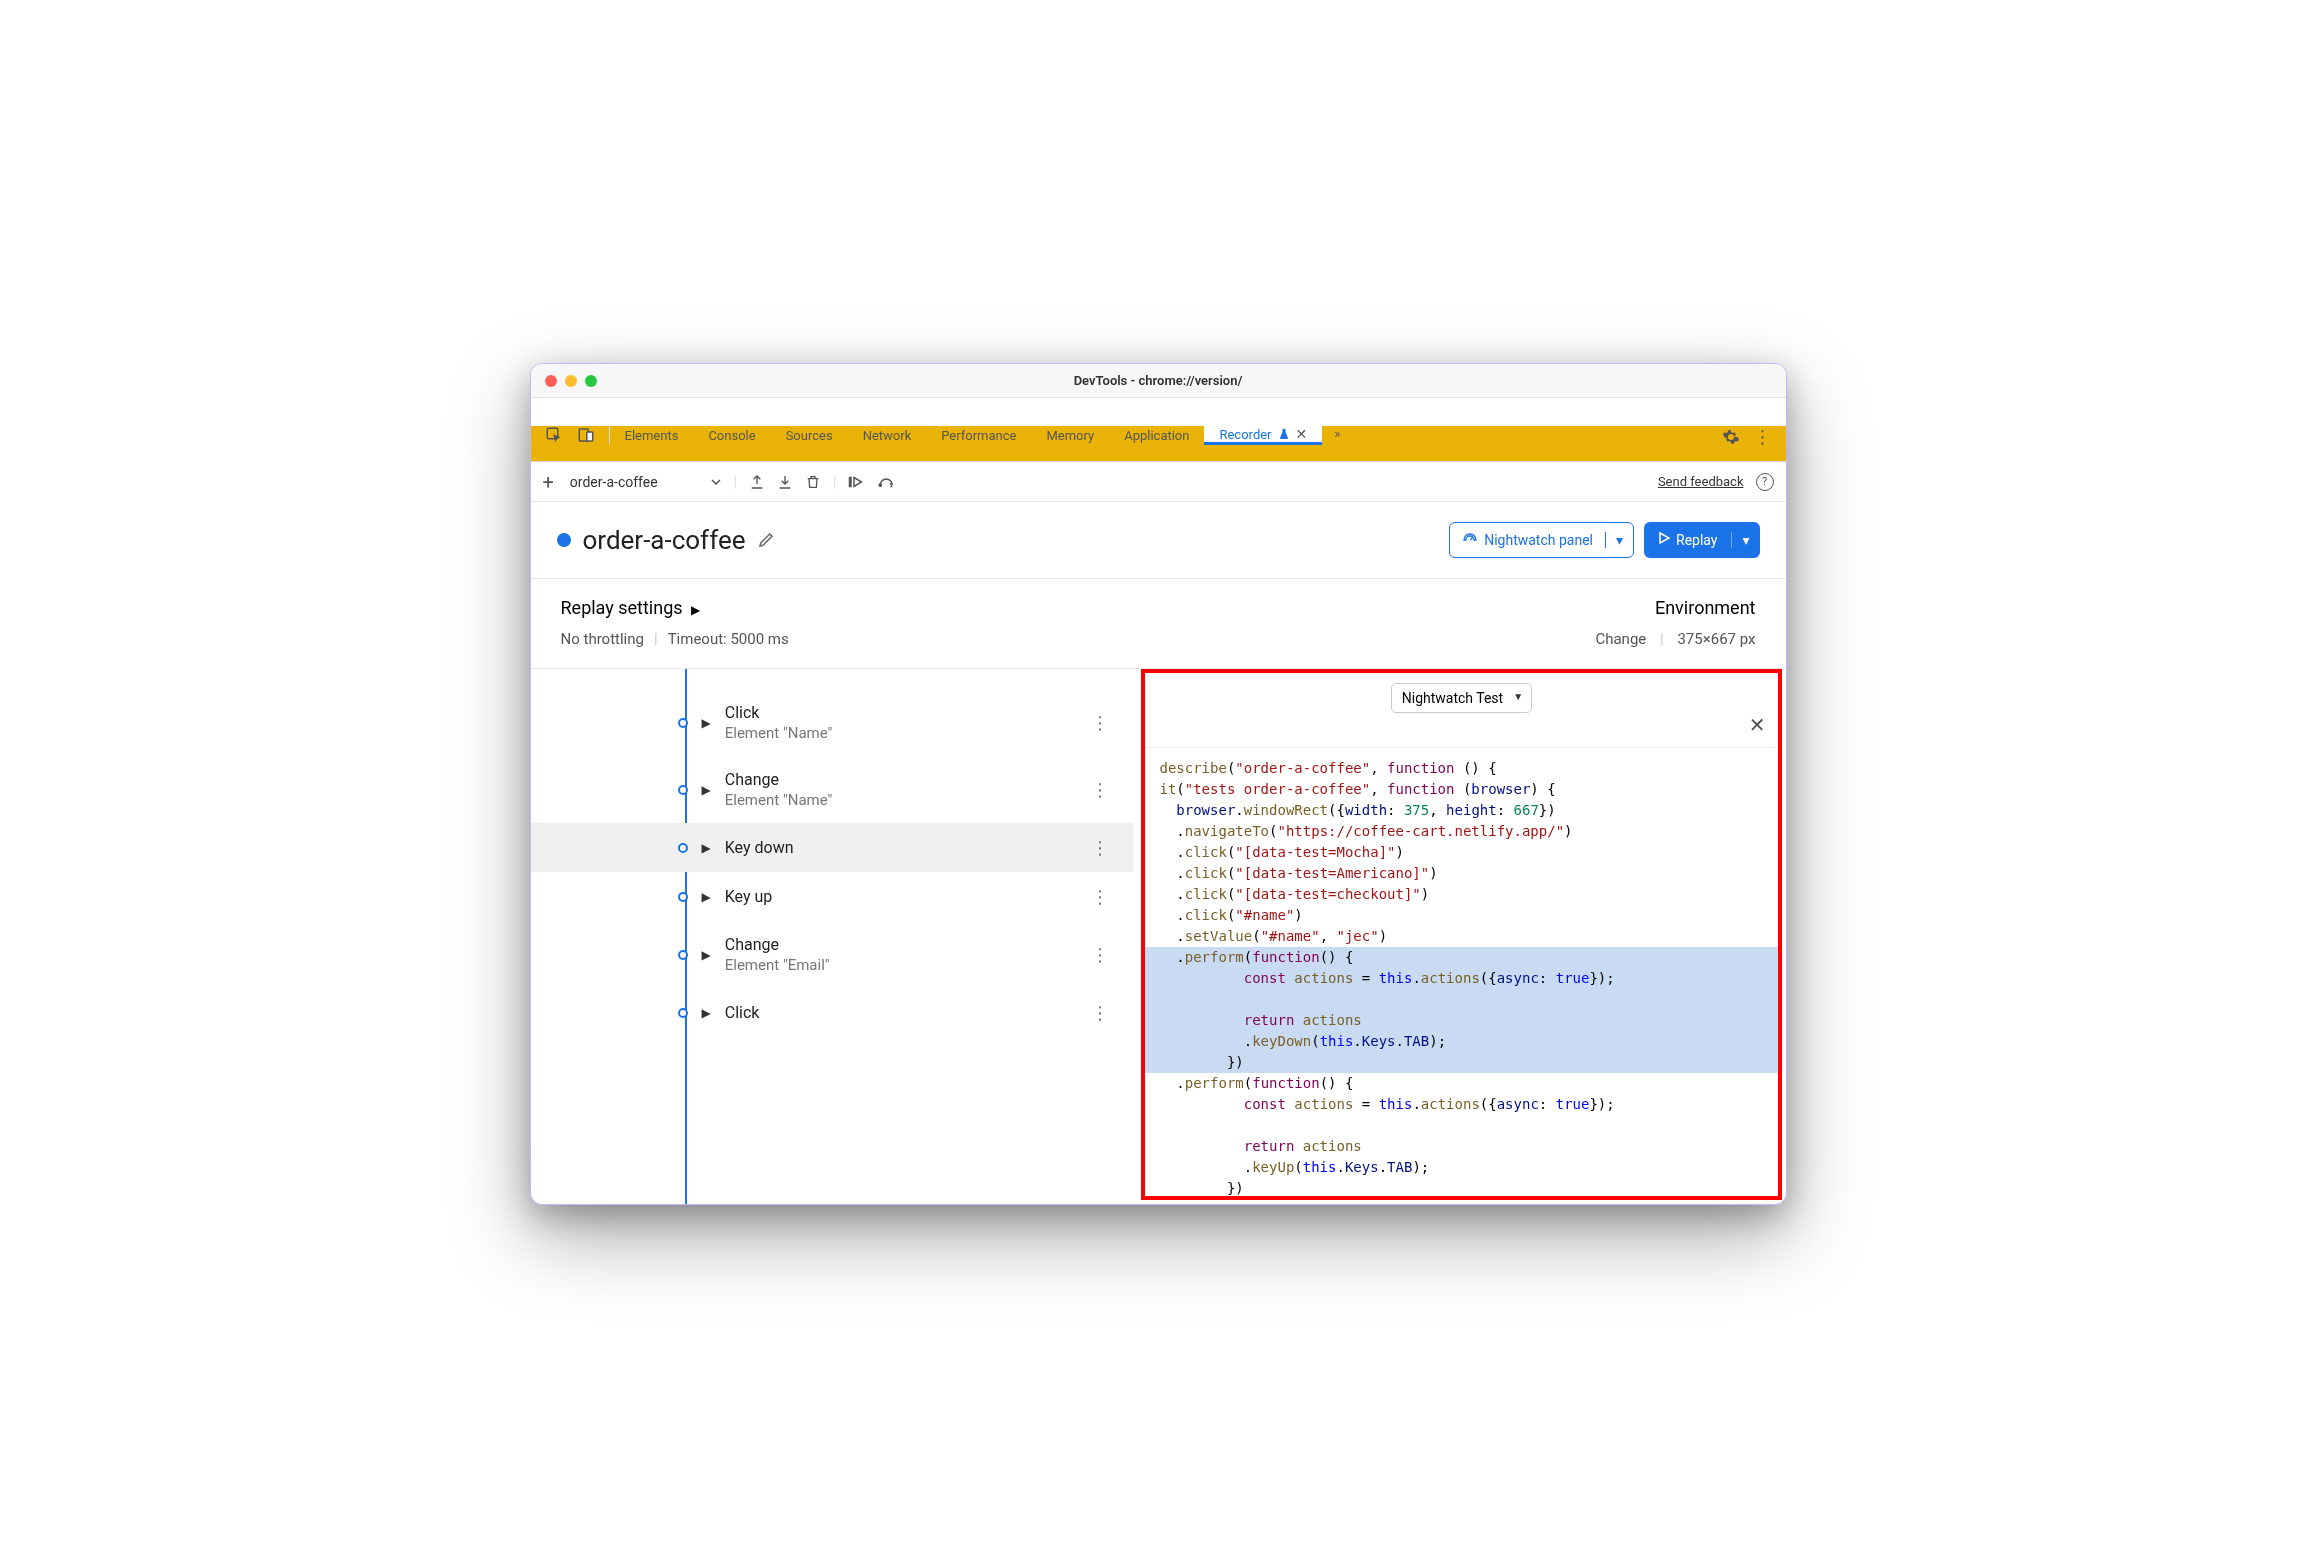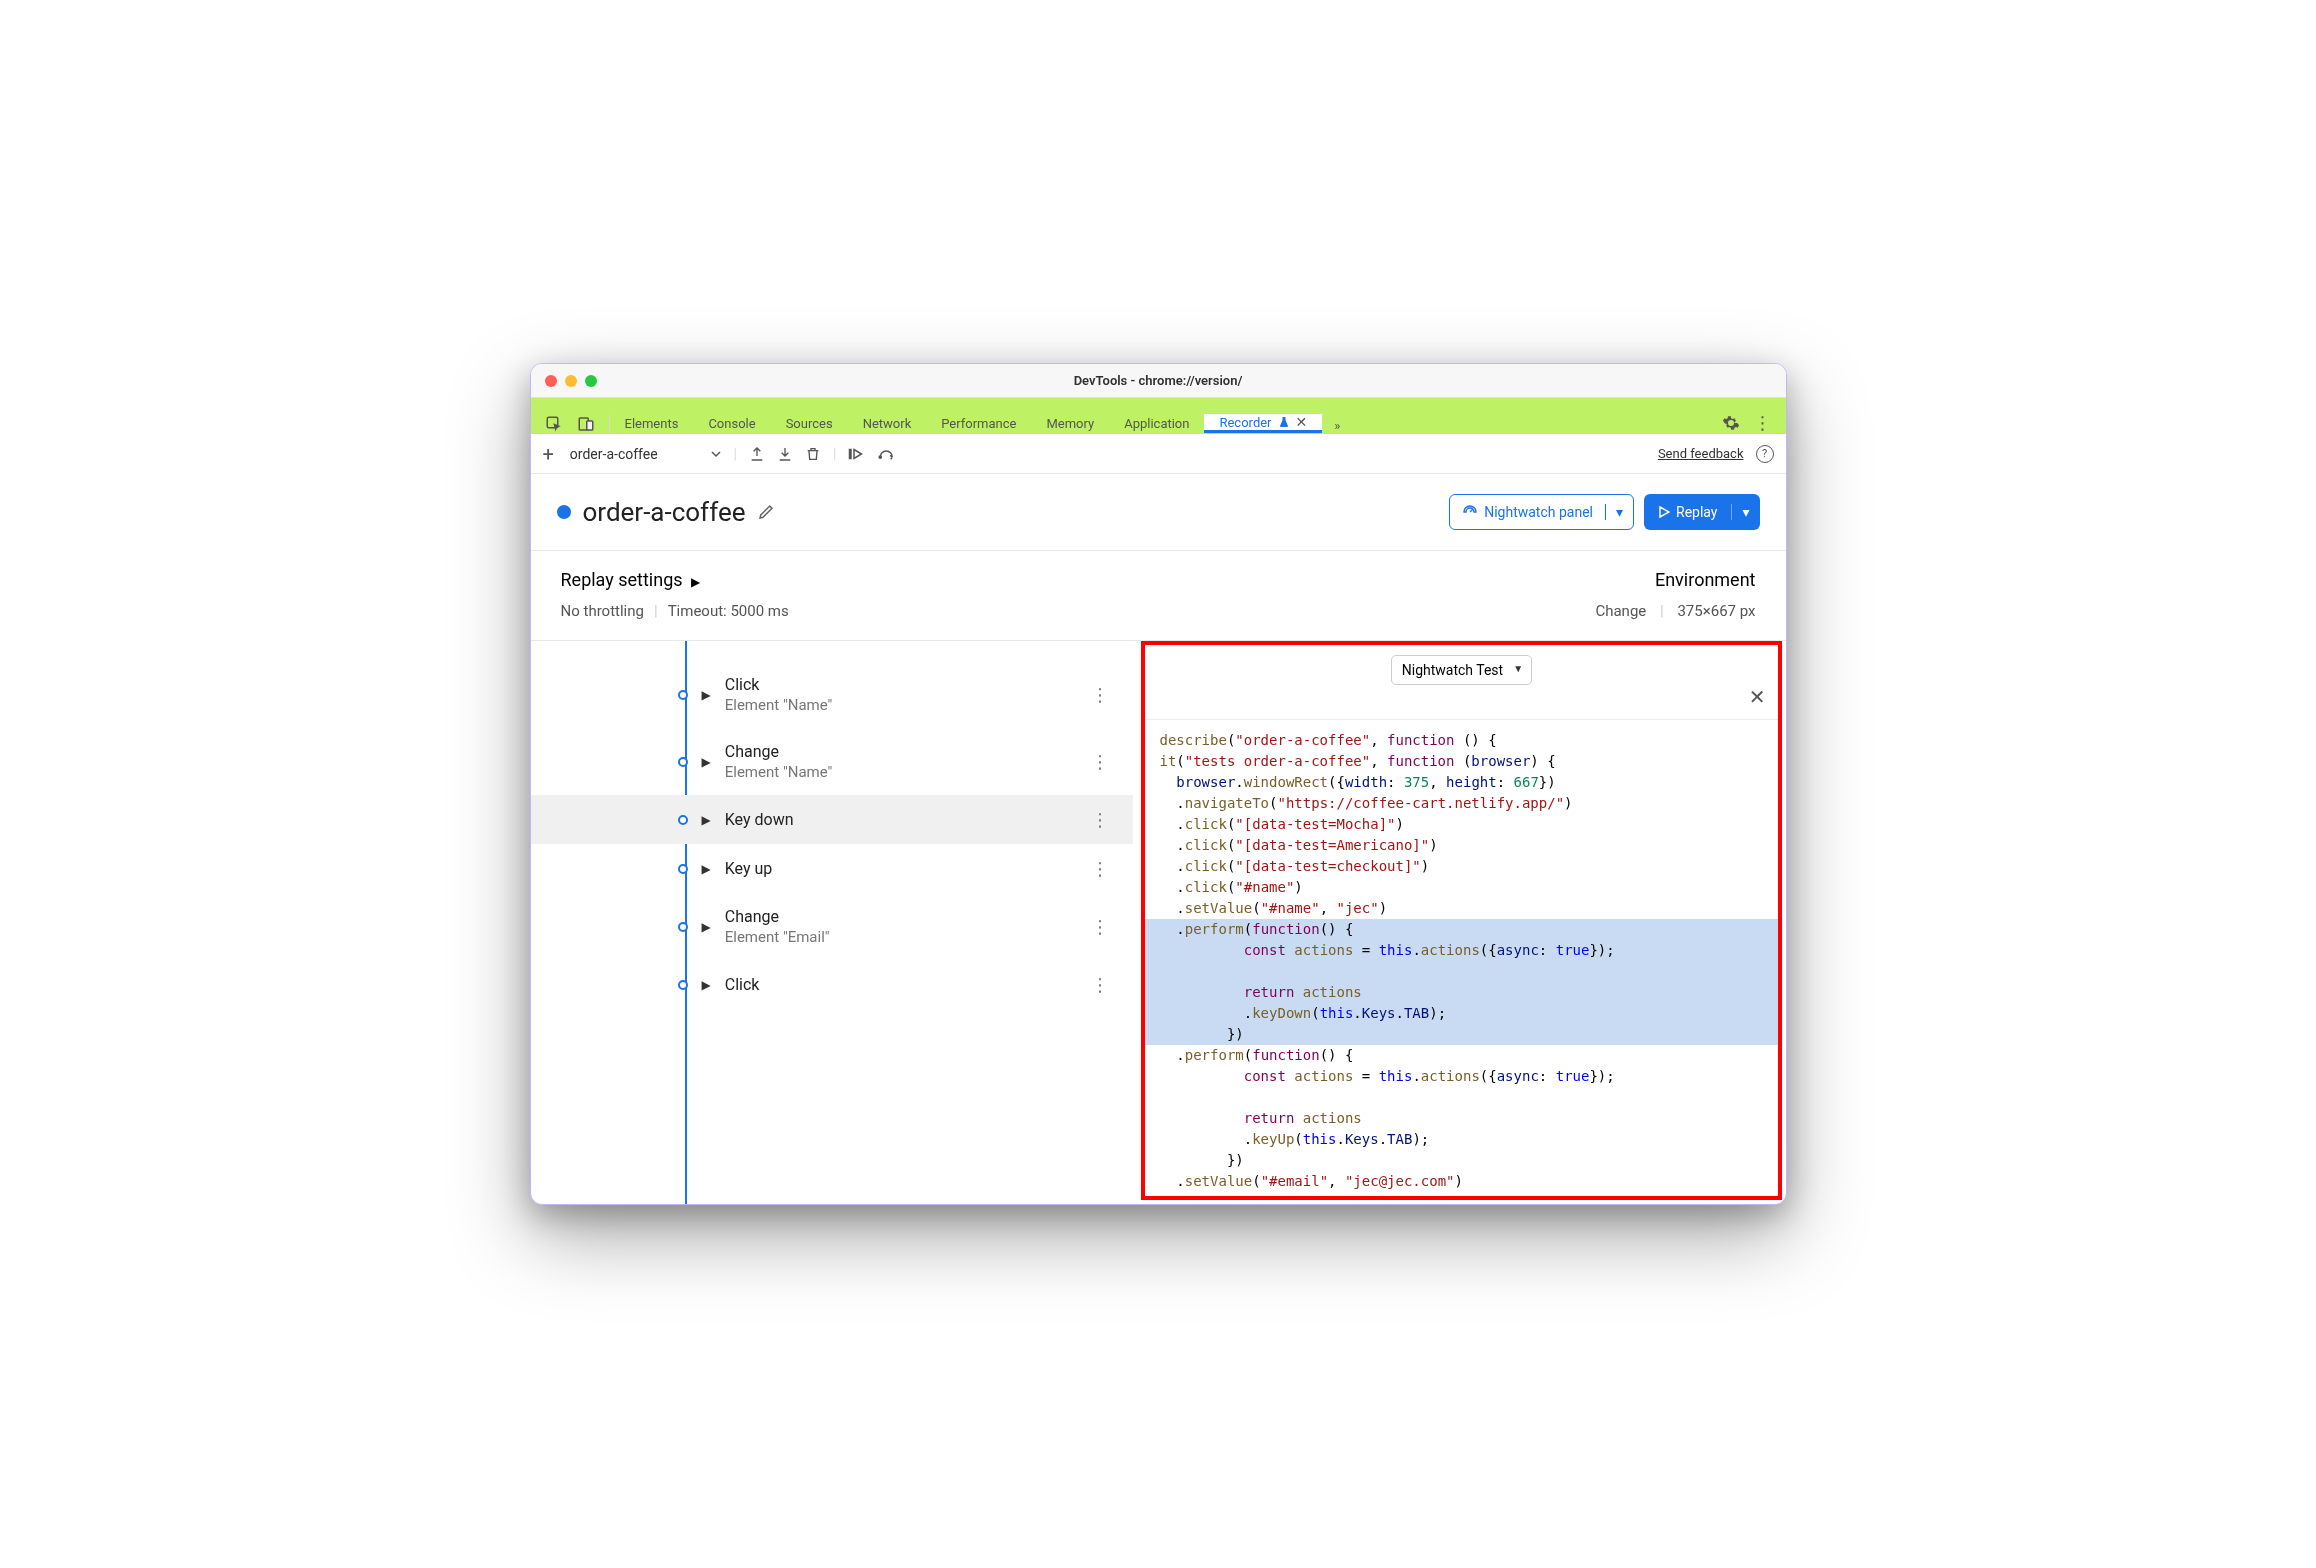--- a/index.html
+++ b/index.html
@@ -42,25 +42,26 @@
   left: 0; right: 0;
   text-align: center;
   font-size: 13px;
   font-weight: 600;
   color: #303030;
   pointer-events: none;
 }
 .tabbar {
   height: 36px;
   display: flex;
-  align-items: flex-end;
-  background: #bef264;
+  align-items: flex-start;
+  background: #eab308;
   border-bottom: 1px solid #d0d0d0;
   font-size: 13px;
   color: #555;
+  margin-top: 28px;
 }
 .tabbar .lead-icons {
   display: flex;
   align-items: center;
   padding: 0 14px;
   gap: 14px;
   border-right: 1px solid #d8d8d8;
 }
 .tabbar .tabs { display: flex; }
 .tabbar .tab {
@@ -130,21 +131,21 @@
   border: 1px solid #1a73e8;
   color: #1a73e8;
   background: #fff;
 }
 .btn.perf .main { padding: 0 12px; display: flex; align-items: center; gap: 6px; }
 .btn.perf .caret { border-left: 1px solid #1a73e8; padding: 0 10px; }
 .btn.replay {
   background: #1a73e8;
   color: #fff;
 }
-.btn.replay .main { padding: 0 14px; display: flex; align-items: center; gap: 6px; }
+.btn.replay .main { padding: 0 14px; display: flex; gap: 6px; }
 .btn.replay .caret { border-left: 1px solid rgba(255,255,255,0.4); padding: 0 10px; }
 .settings-row {
   padding: 18px 30px 20px;
   border-bottom: 1px solid #e8e8e8;
 }
 .settings-row .row1 {
   display: flex;
   align-items: center;
   font-size: 18px;
 }

